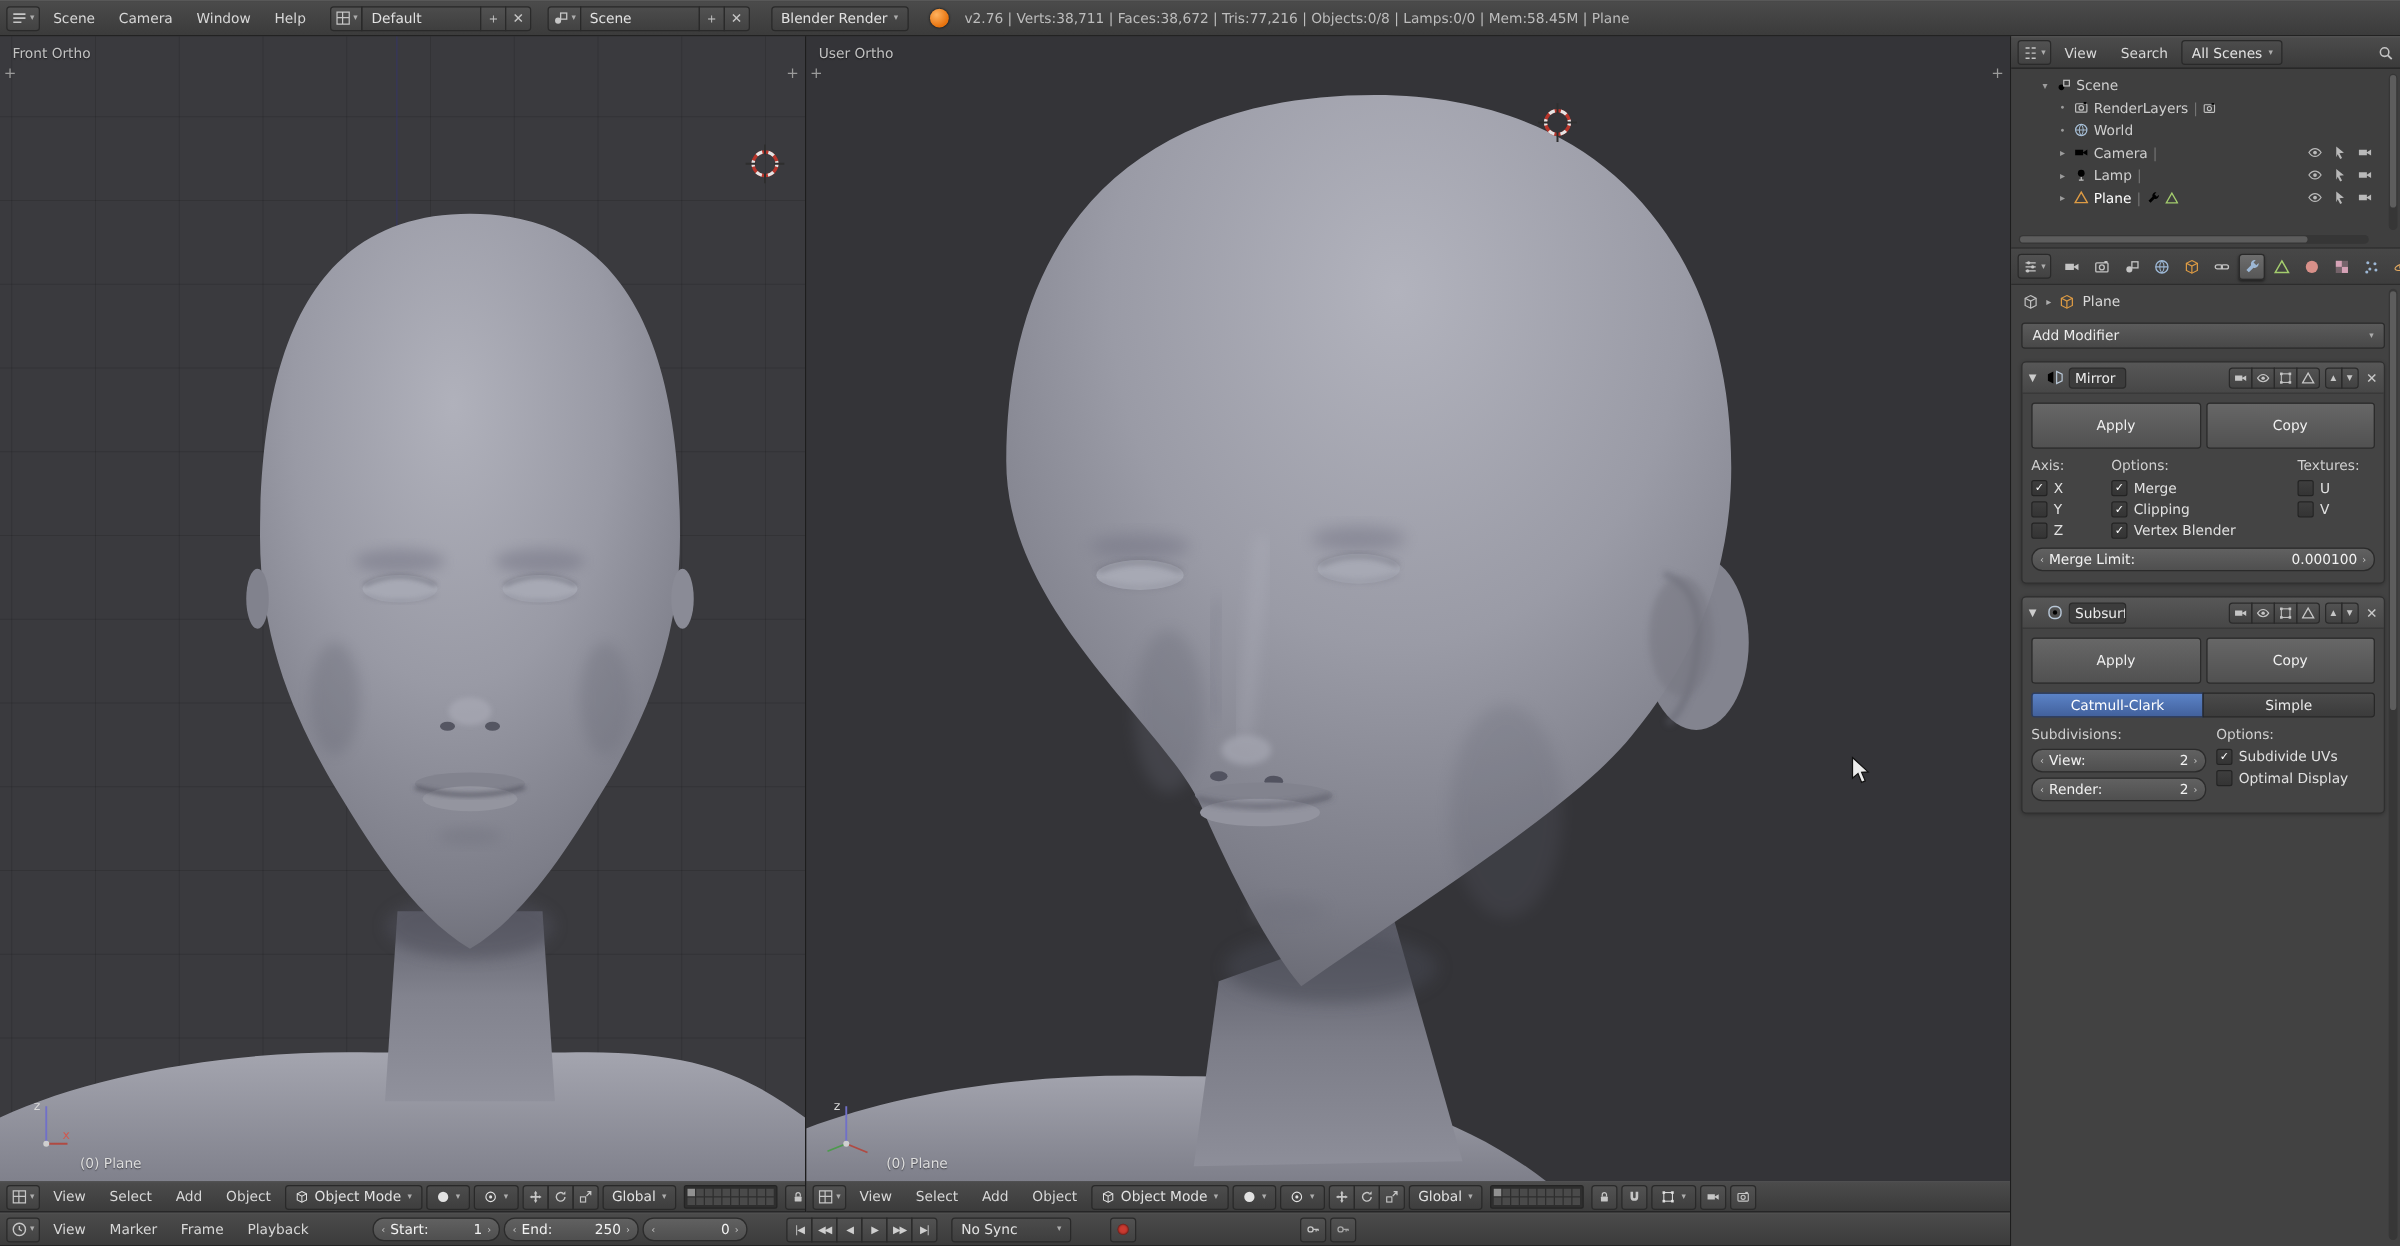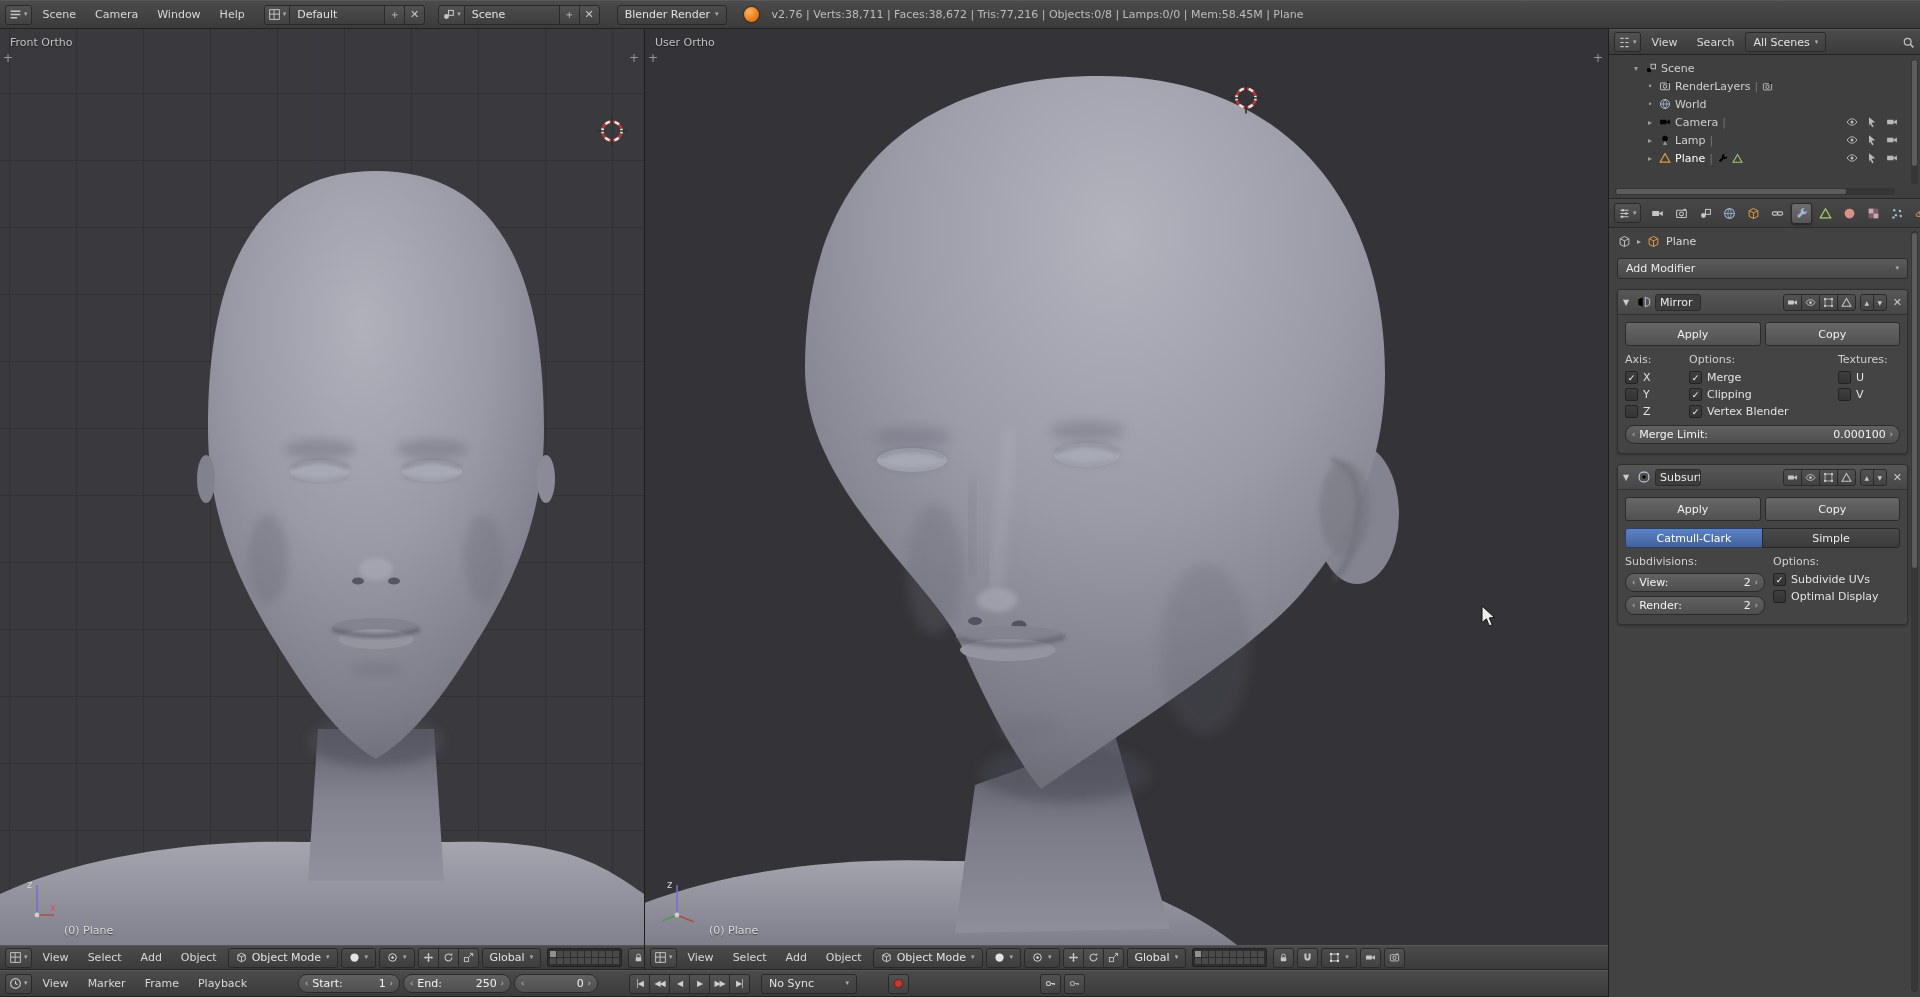--- a/index.html
+++ b/index.html
@@ -69,21 +69,21 @@
 .mod{border:1px solid #2f2f2f;border-radius:4px;background:#444;box-shadow:0 1px 3px rgba(0,0,0,.25)}
 .modh{height:25px;display:flex;align-items:center;gap:4px;padding:0 5px;background:linear-gradient(#575757,#474747);border-bottom:1px solid #323232;border-radius:3px 3px 0 0}
 .exp2{font-size:8px;color:#ccc;width:10px;flex:none}
 .micon{width:14px;height:14px;color:#b9c8d8}
 .modname{width:46px;height:17px;line-height:15px;background:#3c3c3c;border:1px solid #2b2b2b;border-radius:3px;padding:0 4px;overflow:hidden;color:#ececec;flex:none}
 .mtg .ibtn{height:17px;min-width:19px}
 .mtg .svgi{width:11px;height:11px}
 .mud .ibtn{height:17px;min-width:14px;font-size:6px;padding:0 2px}
 .mclose{margin-left:2px;color:#c9c9c9;font-size:11px}
 .modb{padding:7px 7px 9px;display:flex;flex-direction:column;gap:7px}
-.btn{flex:1;height:24px;display:flex;align-items:center;justify-content:center;background:linear-gradient(#676767,#515151);border:1px solid #2b2b2b;border-radius:3px;color:#f0f0f0}
+.btn{flex:1;height:37px;display:flex;align-items:center;justify-content:center;background:linear-gradient(#676767,#515151);border:1px solid #2b2b2b;border-radius:3px;color:#f0f0f0}
 .row{display:flex;gap:4px}
 .col{display:flex;flex-direction:column;gap:4px}
 .clabel{color:#d0d0d0;margin-bottom:1px}
 .cb{display:flex;align-items:center;gap:5px;color:#e2e2e2;white-space:nowrap}
 .cbx{width:13px;height:13px;flex:none;background:linear-gradient(#3e3e3e,#343434);border:1px solid #232323;border-radius:2px;color:#fff;font-size:9px;display:flex;align-items:center;justify-content:center}
 .objfield{height:19px;display:flex;align-items:center;gap:5px;padding:0 6px;background:#3a3a3a;border:1px solid #272727;border-radius:3px;color:#cfcfcf}
 .segctl{display:flex}
 .segbtn{flex:1;height:20px;display:flex;align-items:center;justify-content:center;background:linear-gradient(#4a4a4a,#3b3b3b);border:1px solid #272727;color:#eaeaea}
 .segbtn:first-child{border-radius:3px 0 0 3px}
 .segbtn:last-child{border-radius:0 3px 3px 0;margin-left:-1px}

